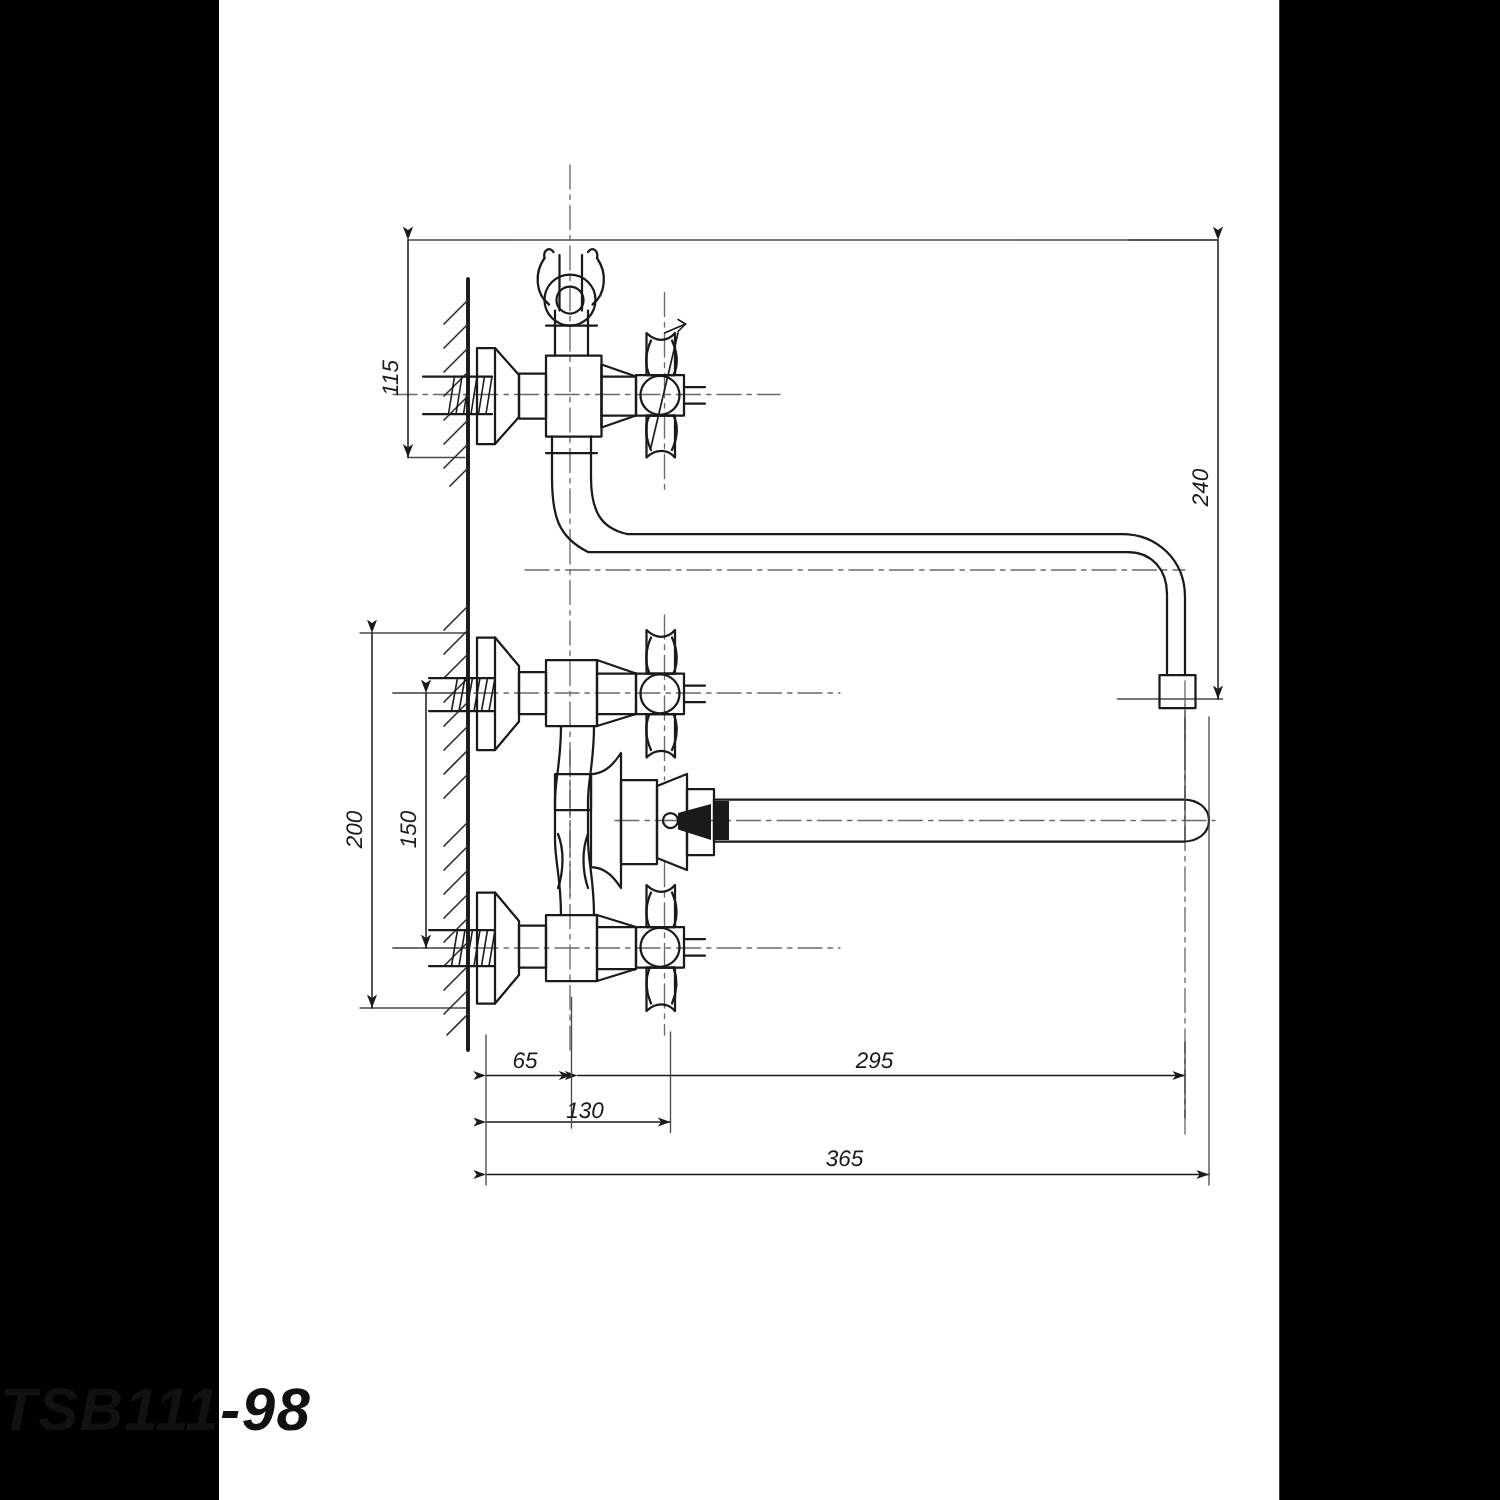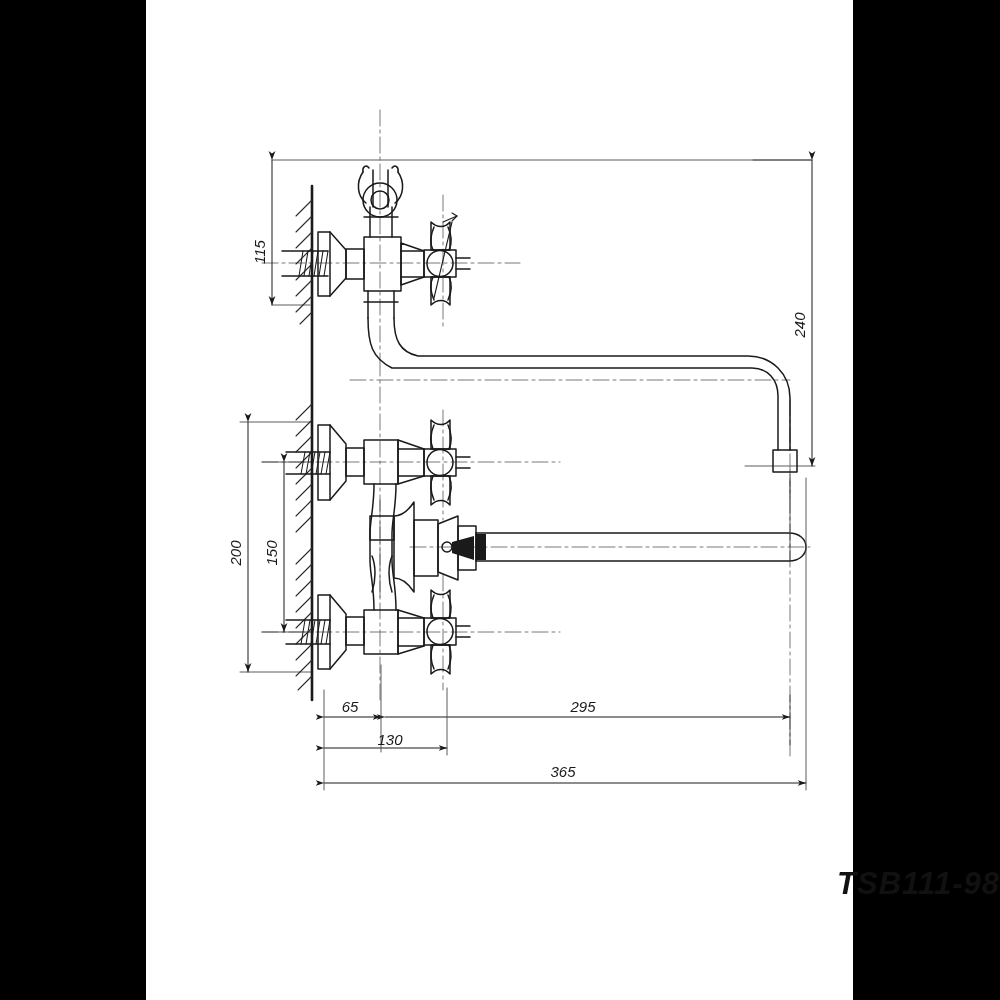--- a/index.html
+++ b/index.html
@@ -1,22 +1,22 @@
 <!DOCTYPE html>
 <html><head>
 <meta charset="utf-8">
 <style>
   html,body{margin:0;padding:0;background:#000;}
   #root{position:relative;width:1000px;height:1000px;background:#000;overflow:hidden;
         font-family:"Liberation Sans", sans-serif;}
   #sheet{position:absolute;left:146px;top:0;width:707px;height:1000px;background:#ffffff;}
   #svgwrap{position:absolute;left:0;top:0;width:1000px;height:1000px;}
-  #title{position:absolute;left:0;top:866px;width:1000px;text-align:right;
+  #title{position:absolute;left:0;top:918px;width:1000px;text-align:left;
          font-family:"Liberation Sans", sans-serif;font-style:italic;font-weight:600;
-         font-size:31px;letter-spacing:1px;color:#111;}
+         font-size:40px;letter-spacing:1px;color:#111;}
   .blackbar{position:absolute;top:0;height:1000px;background:#000;}
   #bar-l{left:0;width:146px;}
   #bar-r{left:853px;width:147px;}
 </style>
 </head>
 <body>
 
 <div id="root">
 
   <div id="sheet"></div>

